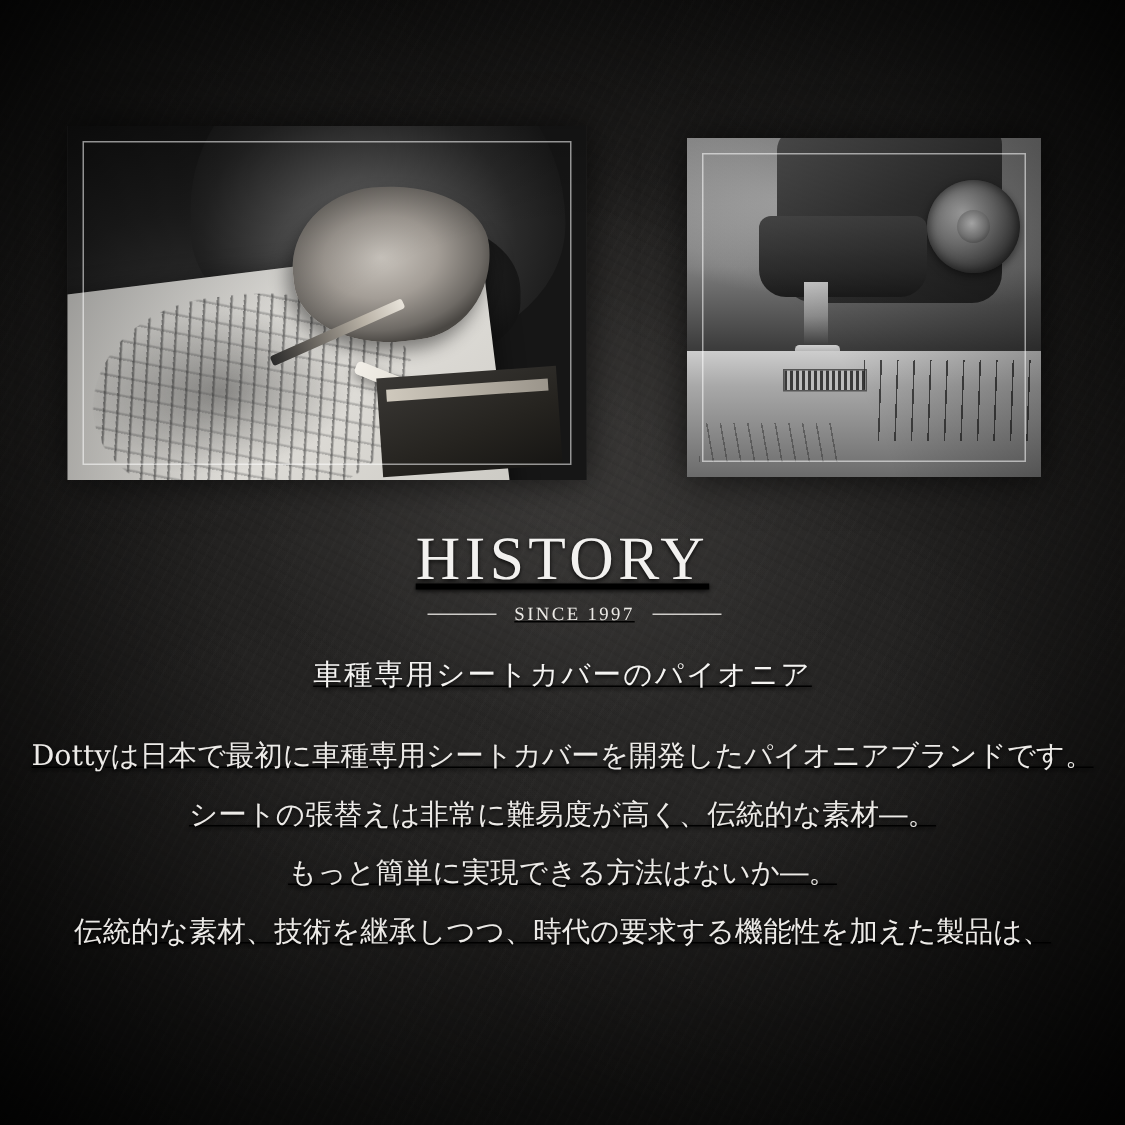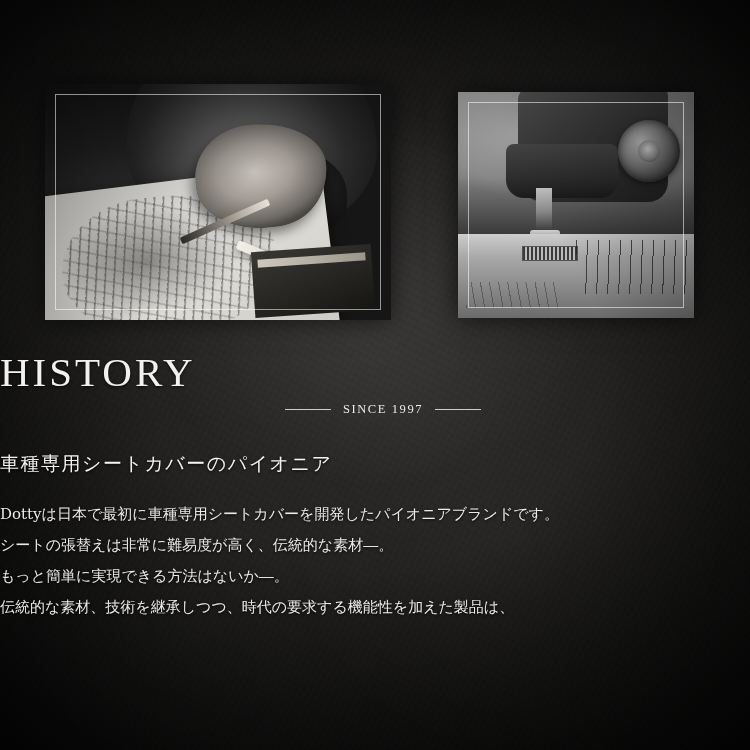--- a/index.html
+++ b/index.html
@@ -288,21 +288,23 @@
     background:
       repeating-linear-gradient(80deg, rgba(60,60,60,0.55) 0px, rgba(60,60,60,0.55) 1px, rgba(0,0,0,0) 1px, rgba(0,0,0,0) 9px);
   }
 
   
   #content {
     position: absolute;
     left: 0;
     right: 0;
     top: 352px;
+    text-align: center;
     z-index: 4;
+    text-decoration: underline;
   }
 
   #history-title {
     font-family: "Liberation Serif", serif;
     font-size: 41px;
     letter-spacing: 3px;
     color: #f2f1ef;
     font-weight: 400;
     line-height: 1;
     text-shadow: 0 1px 3px rgba(0,0,0,0.8);
@@ -322,32 +324,32 @@
     background: rgba(235,233,229,0.85);
   }
   #history-since {
     font-family: "Liberation Serif", serif;
     font-size: 12.5px;
     letter-spacing: 1.6px;
     color: #eceae6;
   }
 
   #jp-heading {
-    margin-top: 34px;
+    margin-top: 20px;
     font-family: "DejaVu Serif", serif;
     font-size: 19px;
     letter-spacing: 1.5px;
     color: #f4f3f1;
     text-shadow: 0 1px 3px rgba(0,0,0,0.85);
   }
 
   #jp-body {
     margin-top: 22px;
     font-family: "DejaVu Serif", serif;
-    font-size: 15px;
+    font-size: 19px;
     line-height: 2.06;
     color: #eceae7;
     text-shadow: 0 1px 3px rgba(0,0,0,0.85);
   }
   #jp-body .line { display: block; white-space: nowrap; }
 </style>
 </head>
 <body>
 
 <div id="page">

